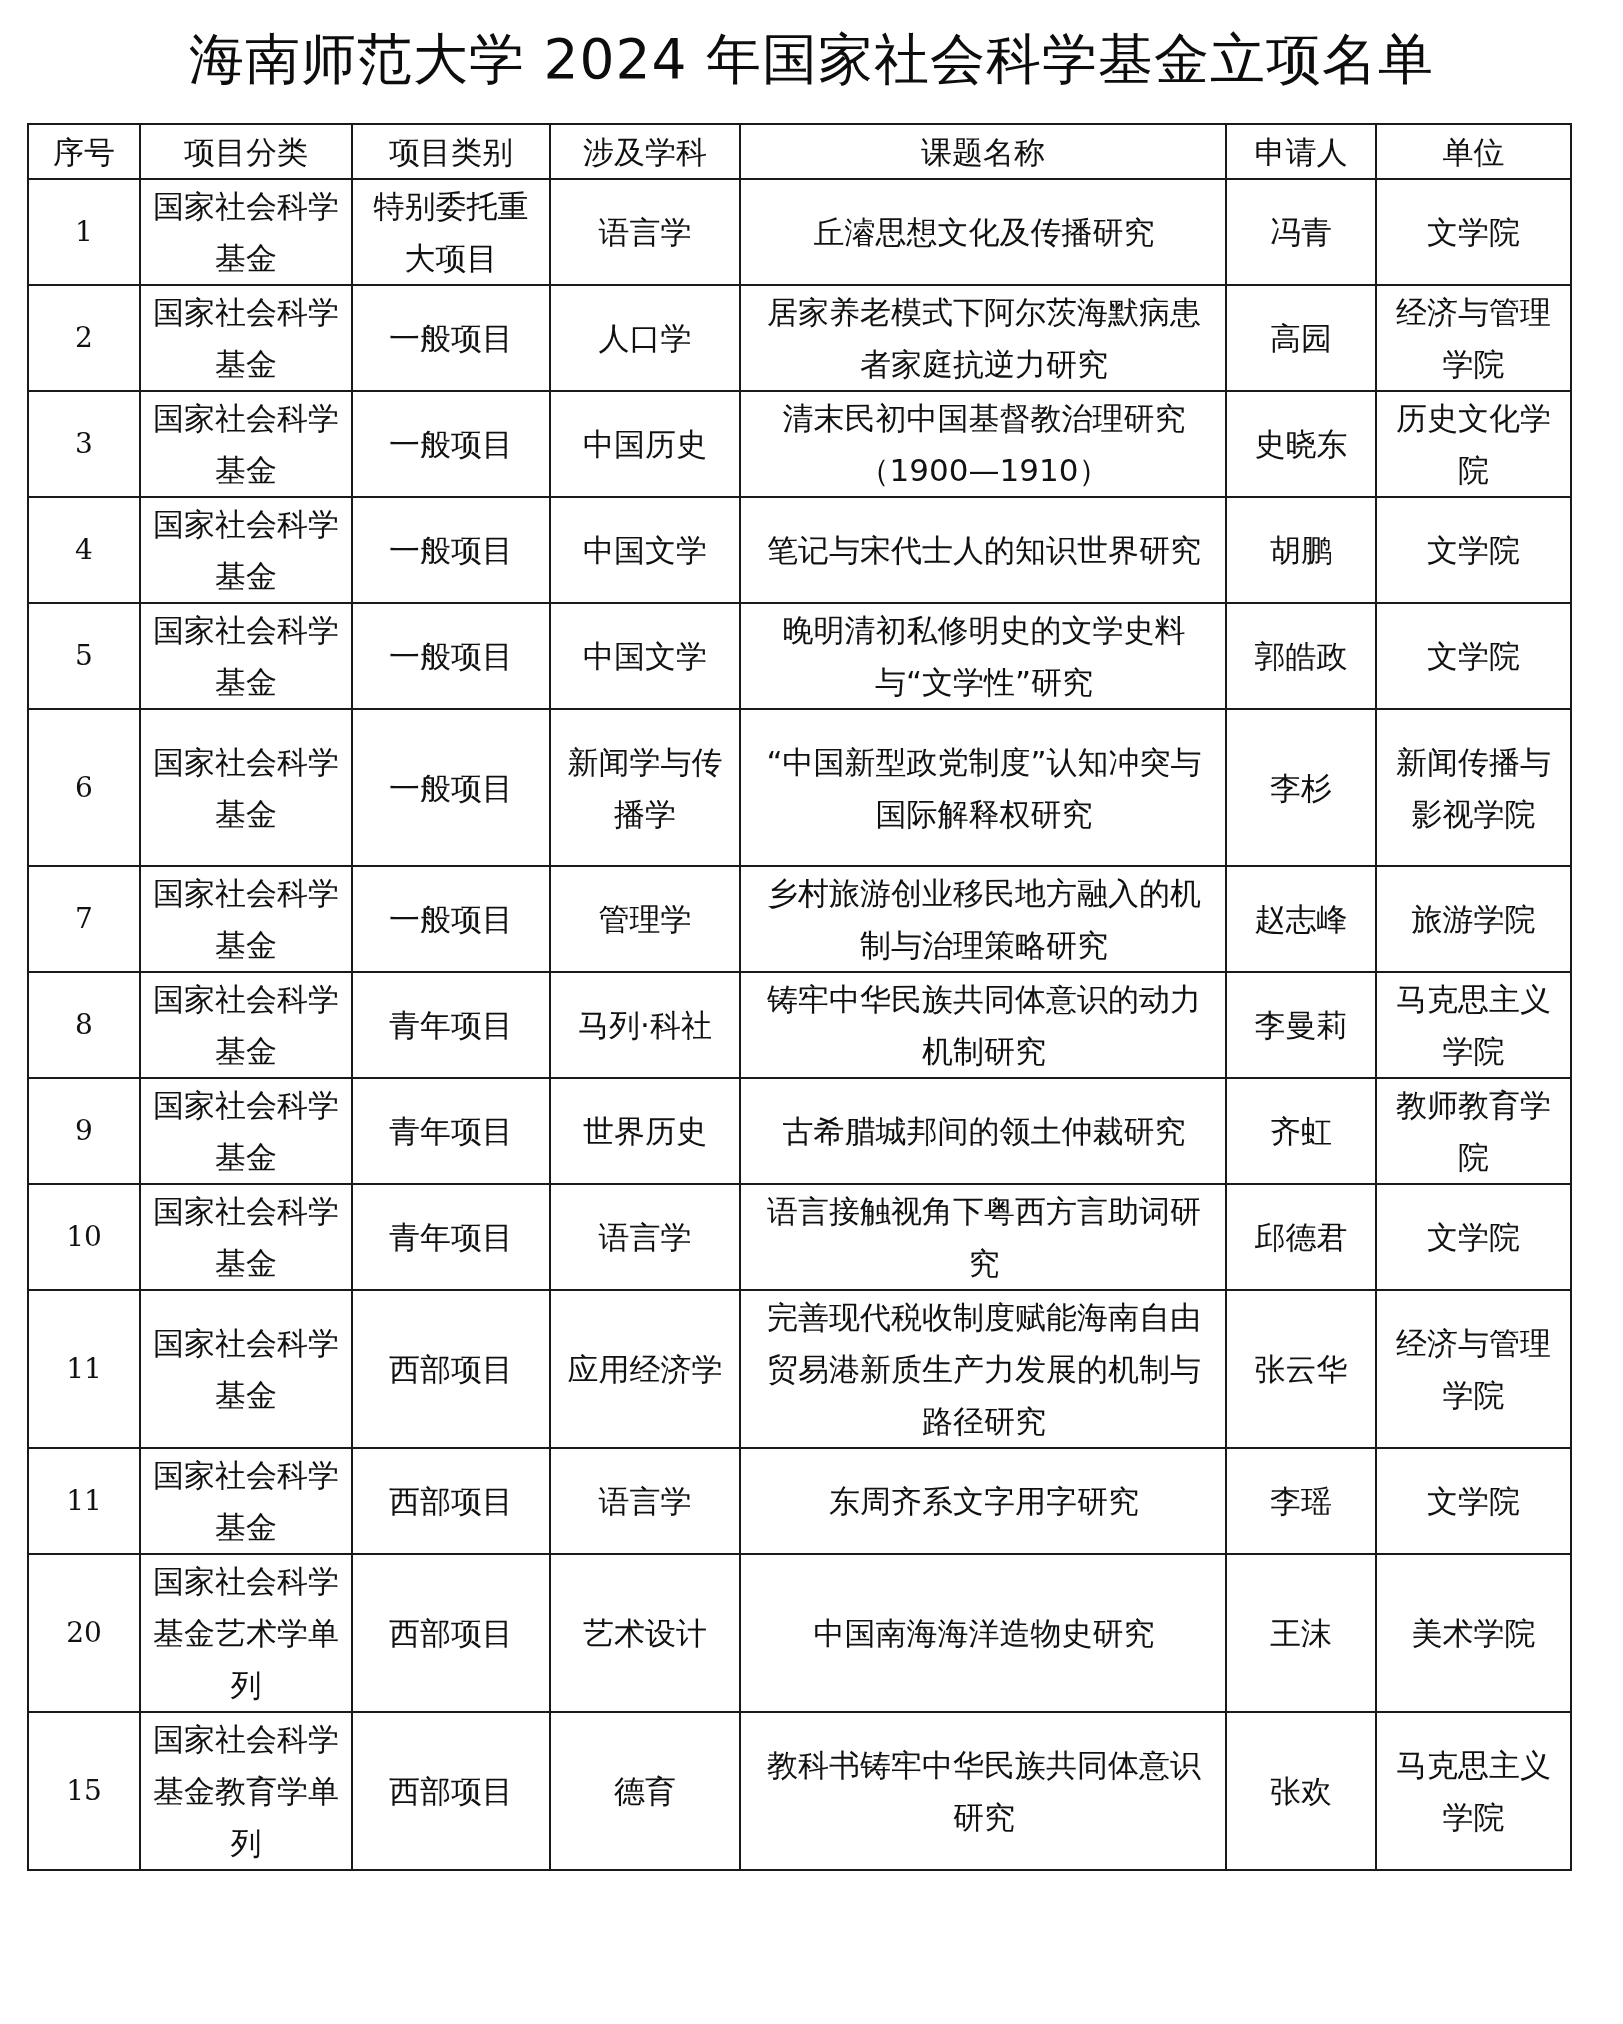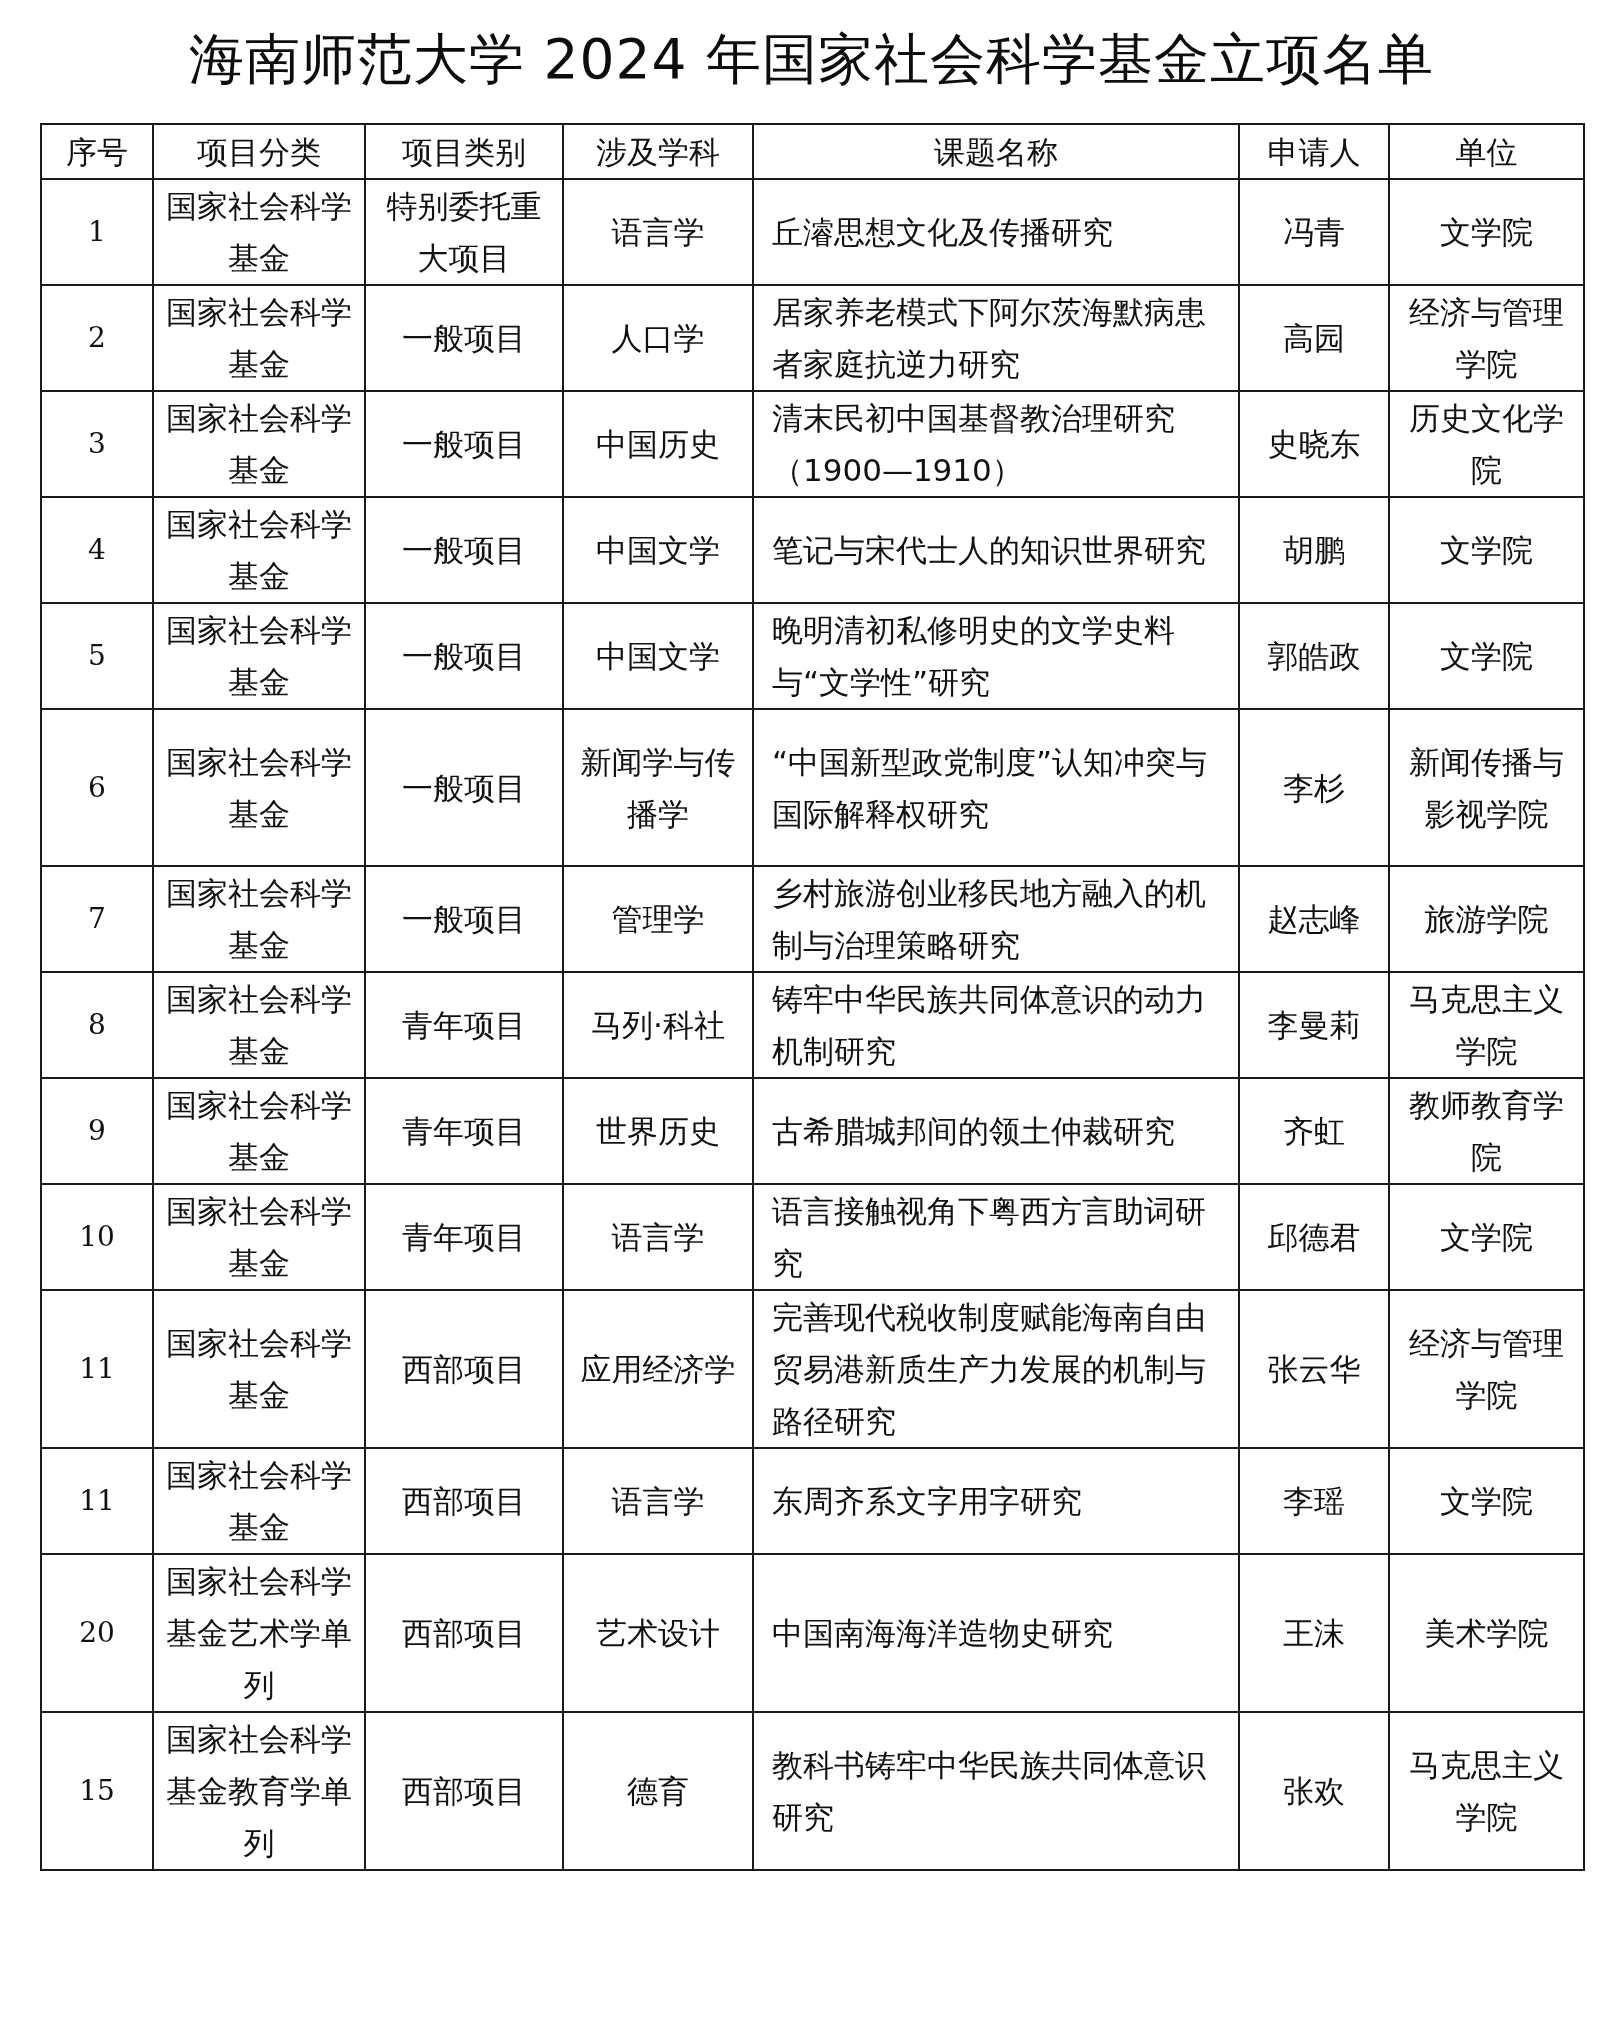--- a/index.html
+++ b/index.html
@@ -22,40 +22,40 @@
       width: 1623px;
       text-align: center;
       font-size: 55px;
       line-height: 70px;
       letter-spacing: 1px;
       color: #0d0d0d;
       white-space: nowrap;
     }
     table.list {
       position: absolute;
-      left: 40px;
+      left: 27px;
       top: 123px;
       border-collapse: collapse;
       table-layout: fixed;
       width: 1543px;
       border-radius: 12px;
     }
     table.list th, table.list td {
       border: 2px solid #1a1a1a;
       padding: 0 6px;
       font-size: 31px;
       line-height: 52px;
       font-weight: normal;
       vertical-align: middle;
       text-align: center;
       overflow: hidden;
       word-break: break-all;
     }
     table.list td.topic {
-      text-align: left;
+      text-align: center;
       padding-left: 18px;
       padding-right: 16px;
     }
     table.list td.no {
       font-family: "DejaVu Serif", "Liberation Serif", serif;
       font-size: 28px;
     }
     tr.head { height: 55px; }
     tr.h1 { height: 106px; }
     tr.h2 { height: 157px; }

